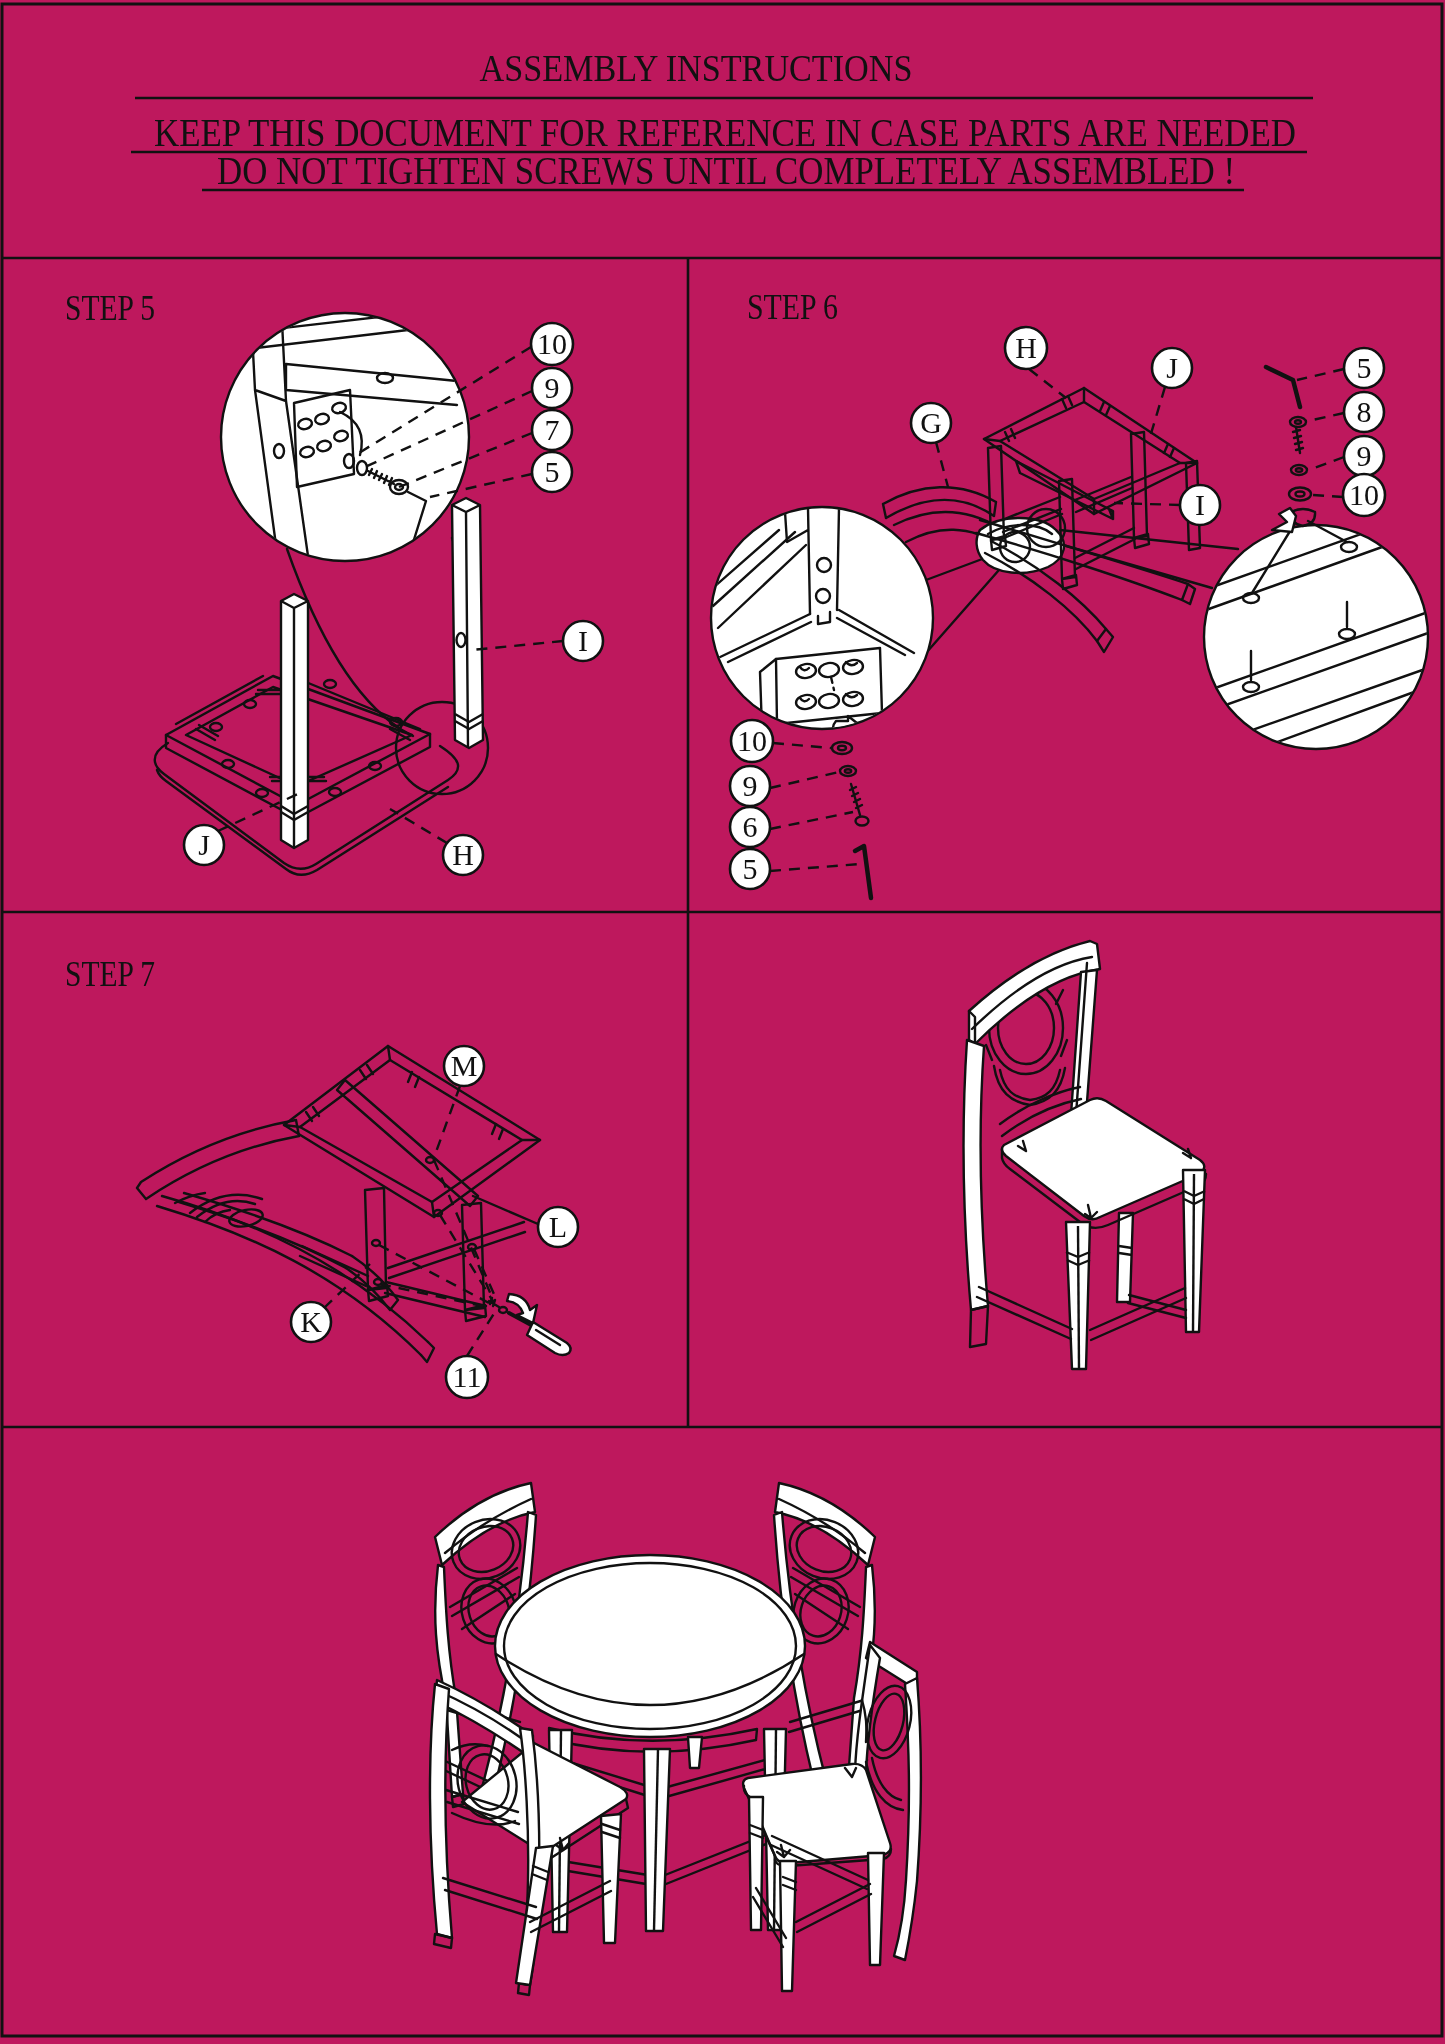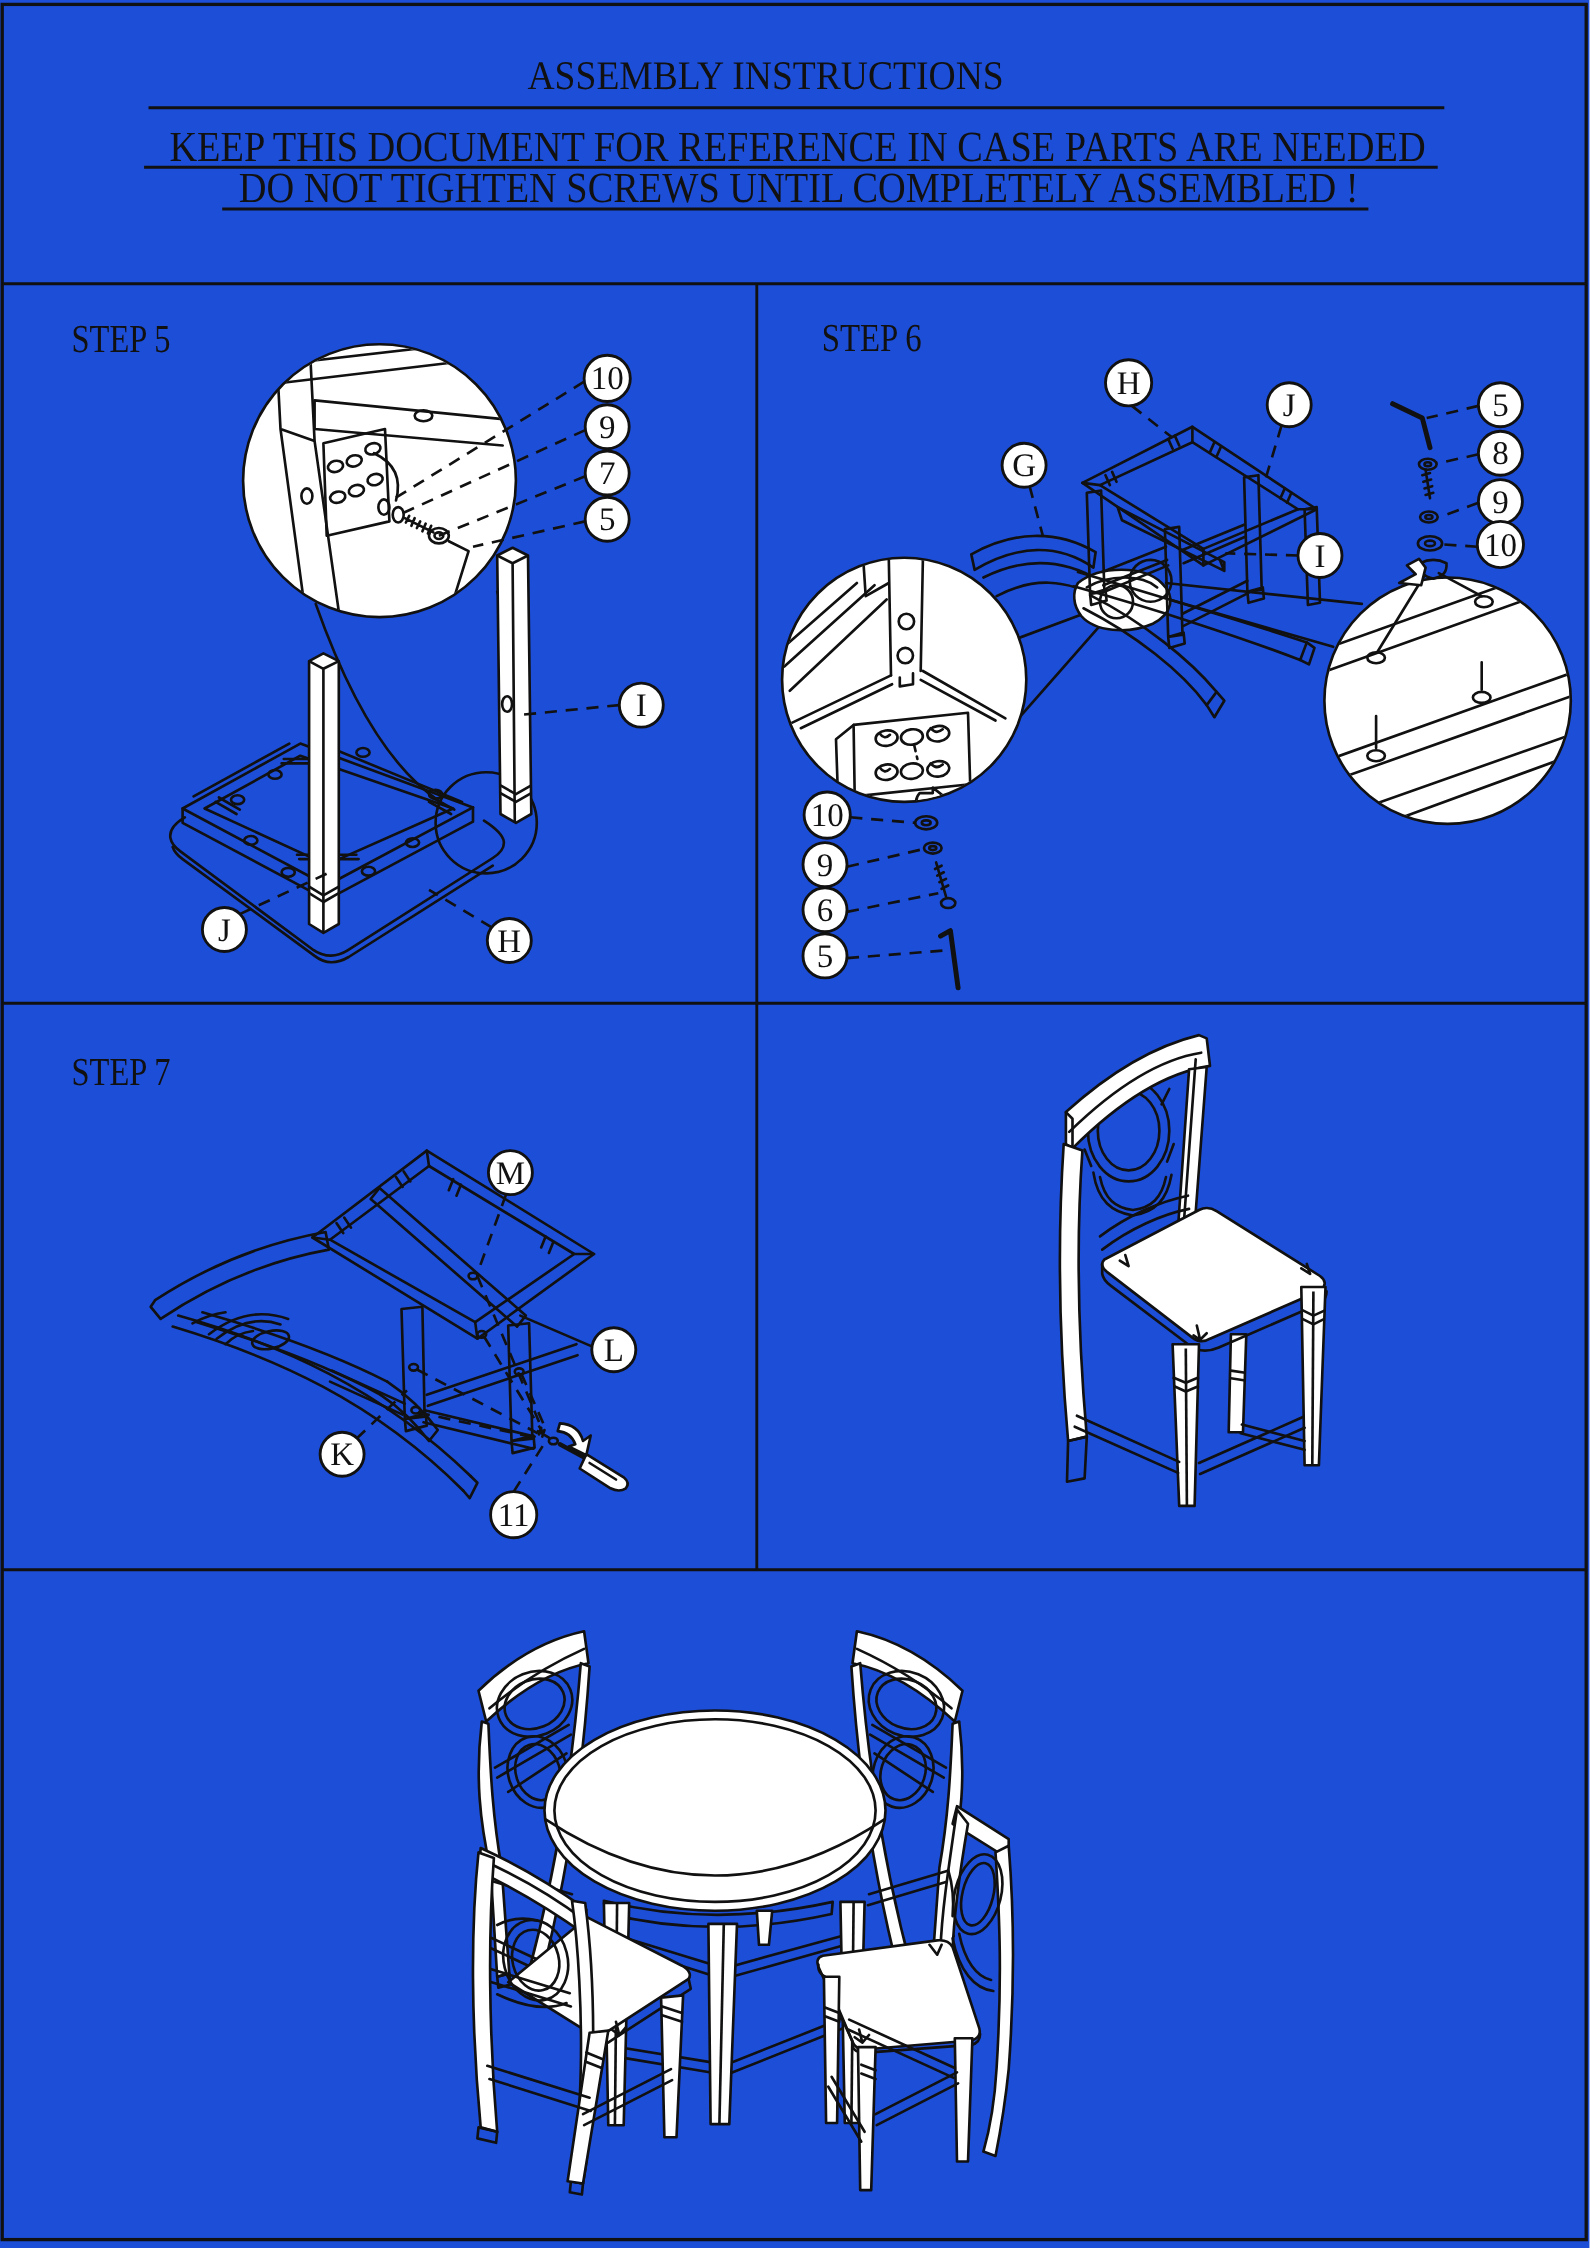--- a/index.html
+++ b/index.html
@@ -1,16 +1,16 @@
 <!DOCTYPE html>
 <html><head>
 <meta charset="utf-8">
 <style>
 html,body{margin:0;padding:0;background:#fff;}
-#page{position:relative;width:1445px;height:2044px;background:#1d4ed8;overflow:hidden;}
+#page{position:relative;width:1445px;height:2044px;background:#be185d;overflow:hidden;}
 svg{display:block;}
 text{font-family:"Liberation Serif",serif;fill:#111;}
 .ln{stroke:#111;stroke-width:2.4;fill:none;stroke-linecap:round;stroke-linejoin:round;}
 .lnf{stroke:#111;stroke-width:2.4;fill:#fff;stroke-linejoin:round;}
 .dash{stroke:#111;stroke-width:2.4;fill:none;stroke-dasharray:11 8;}
 .co{stroke:#111;stroke-width:2.6;fill:#fff;}
 .ct{font-size:30px;text-anchor:middle;}
 </style>
 </head>
 <body>

